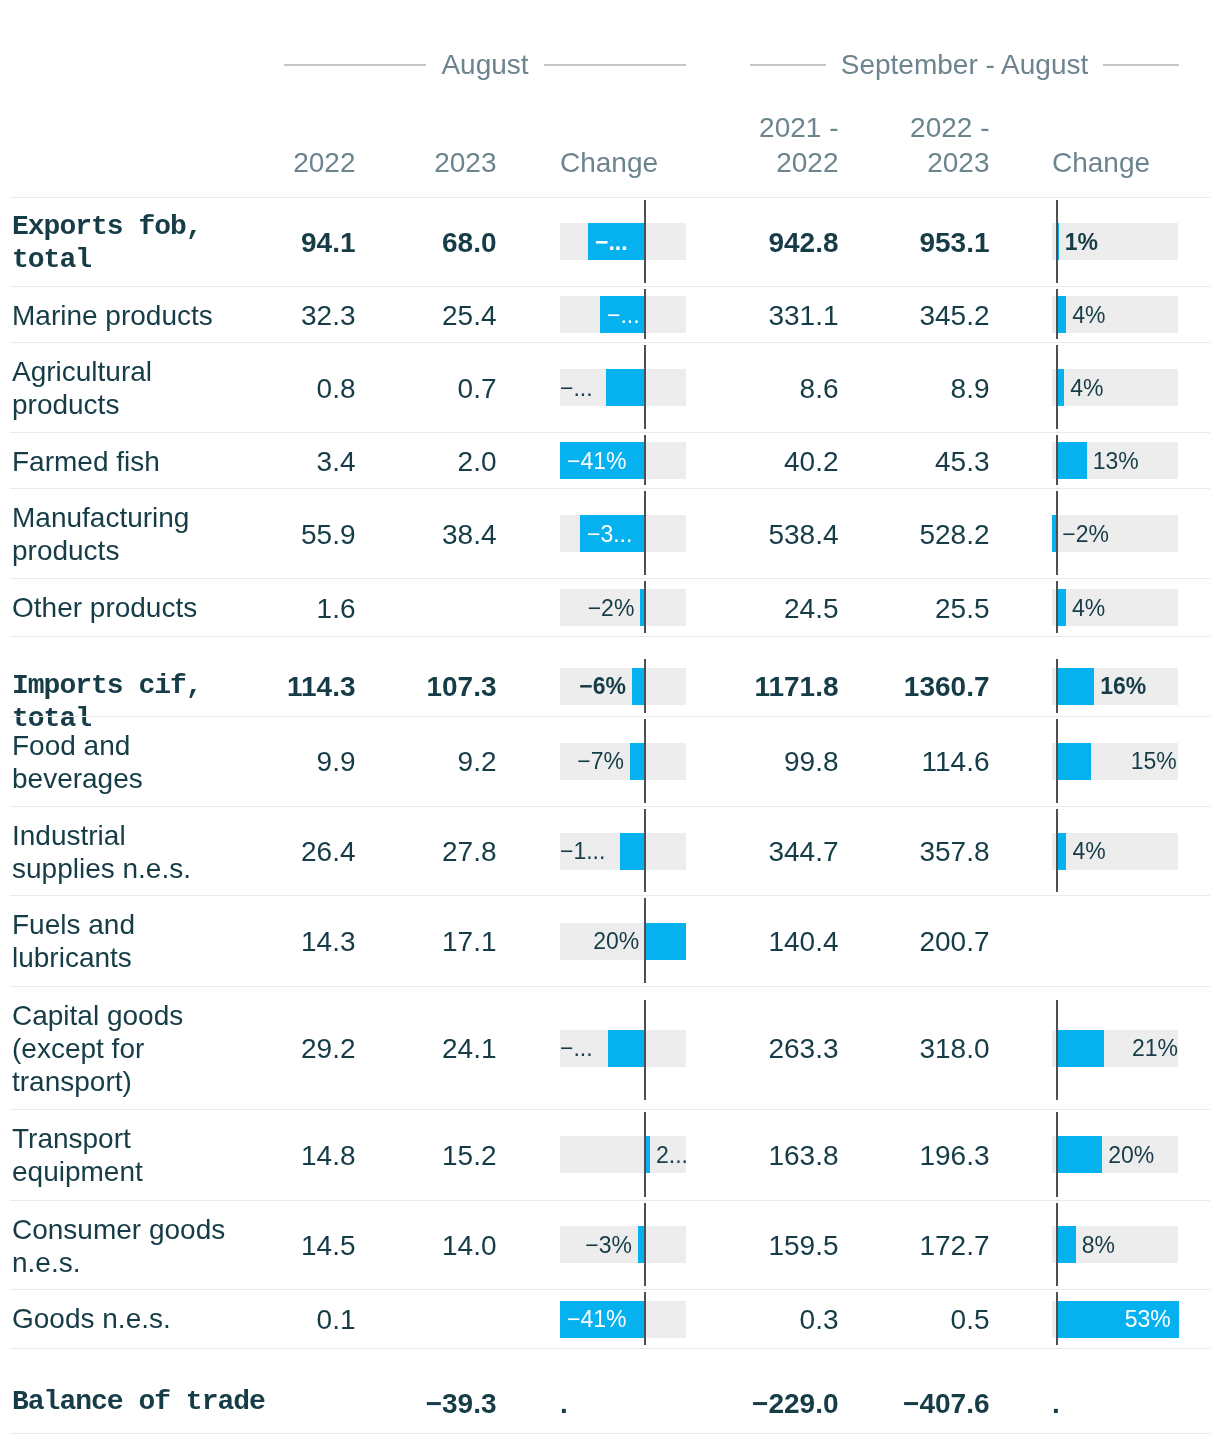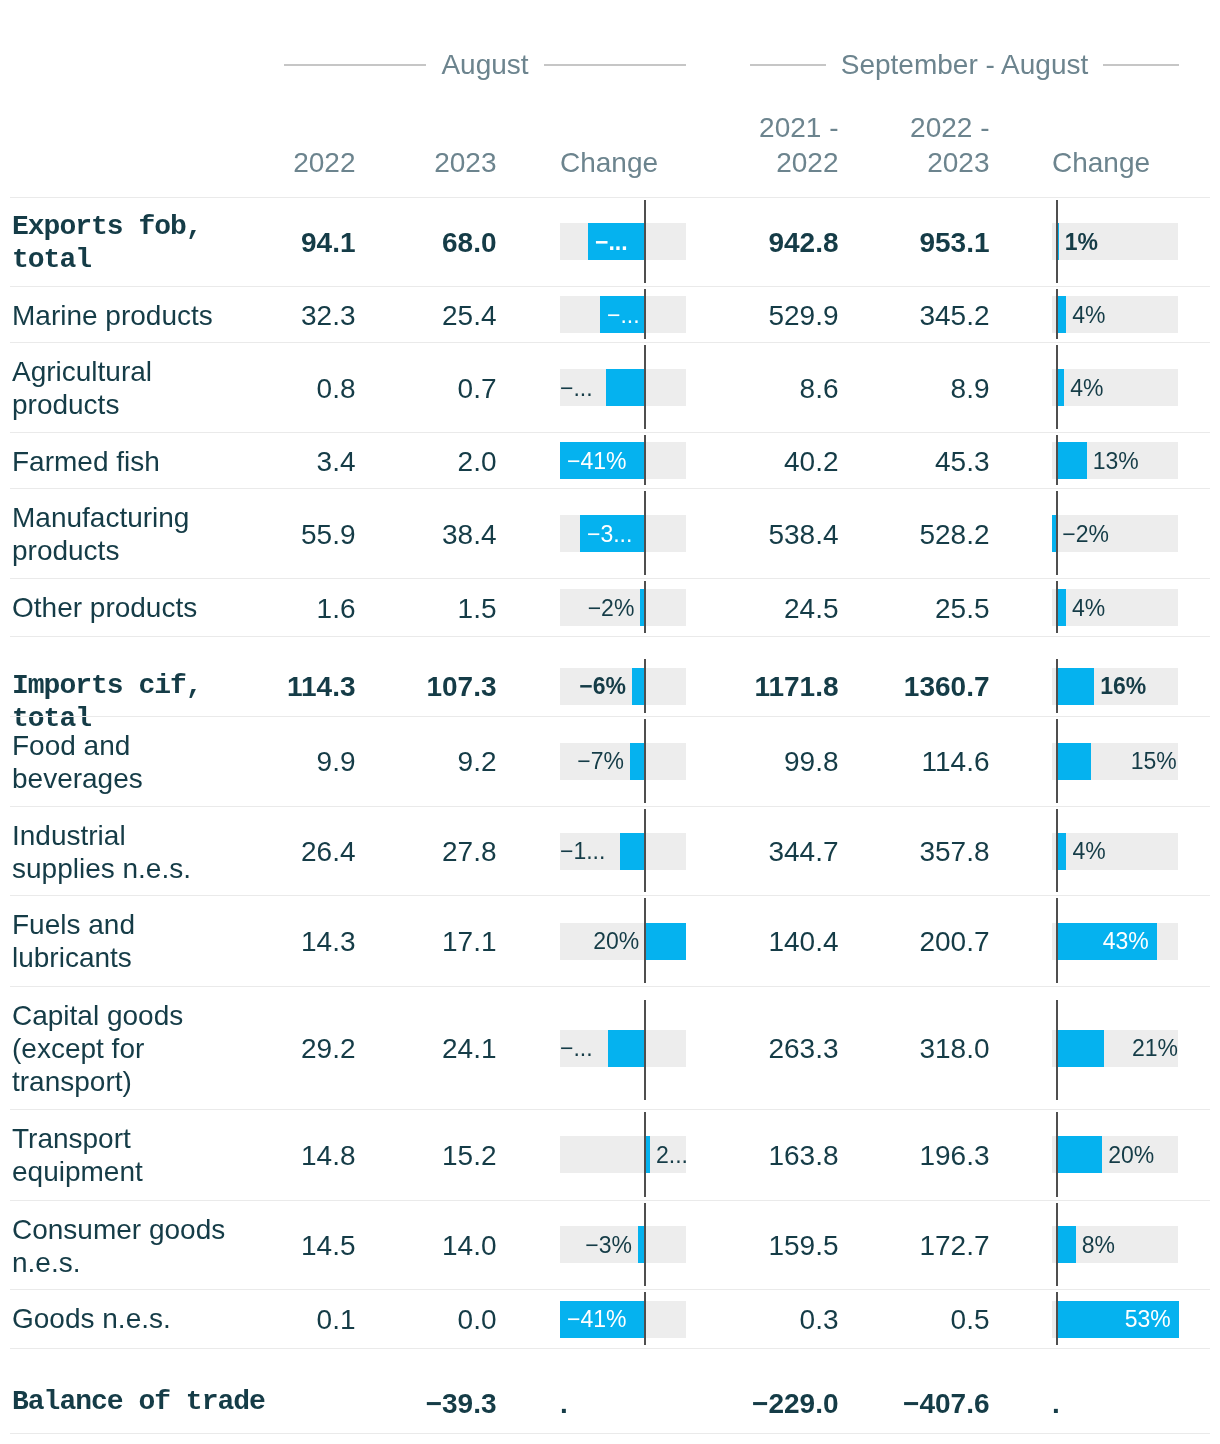--- a/index.html
+++ b/index.html
@@ -83,21 +83,21 @@
           <div class="track" style="left:0;width:126.0px"></div>
           <div class="bar" style="left:4.30px;width:2.52px"></div>
           <div class="zline" style="left:4.20px;top:2px;bottom:3px"></div>
           <div class="blabel outb" style="left:12.82px;width:113.18px;text-align:left;font-weight:bold">1%</div>
         </div>
 </div>
 <div class="row" style="height:56.0px">
 <div class="cell lbl"><span>Marine products</span></div>
 <div class="cell num" style="left:-10px;width:355.5px">32.3</div>
 <div class="cell num" style="left:-10px;width:496.5px">25.4</div>
-<div class="cell num" style="left:-10px;width:838.5px">529.9</div>
+<div class="cell num" style="left:-10px;width:838.5px">331.1</div>
 <div class="cell num" style="left:-10px;width:989.5px">345.2</div>
 <div class="barcell" style="left:550.0px;width:126.0px">
           <div class="track" style="left:0;width:126.0px"></div>
           <div class="bar" style="left:40.00px;width:45.20px"></div>
           <div class="zline" style="left:84.10px;top:2px;bottom:3px"></div>
           <div class="blabel inb" style="left:47.00px;width:38.20px;text-align:left">−...</div>
         </div>
 <div class="barcell" style="left:1042.0px;width:126.0px">
           <div class="track" style="left:0;width:126.0px"></div>
           <div class="bar" style="left:4.30px;width:9.86px"></div>
@@ -158,21 +158,20 @@
 <div class="barcell" style="left:1042.0px;width:126.0px">
           <div class="track" style="left:0;width:126.0px"></div>
           <div class="bar" style="left:-0.32px;width:4.62px"></div>
           <div class="zline" style="left:4.20px;top:2px;bottom:3px"></div>
           <div class="blabel outb" style="left:10.30px;width:115.70px;text-align:left">−2%</div>
         </div>
 </div>
 <div class="row" style="height:58.0px">
 <div class="cell lbl"><span>Other products</span></div>
 <div class="cell num" style="left:-10px;width:355.5px">1.6</div>
-<div class="cell num" style="left:-10px;width:496.5px">1.5</div>
 <div class="cell num" style="left:-10px;width:838.5px">24.5</div>
 <div class="cell num" style="left:-10px;width:989.5px">25.5</div>
 <div class="barcell" style="left:550.0px;width:126.0px">
           <div class="track" style="left:0;width:126.0px"></div>
           <div class="bar" style="left:80.39px;width:4.81px"></div>
           <div class="zline" style="left:84.10px;top:2px;bottom:3px"></div>
           <div class="blabel outb" style="left:0;width:74.39px;text-align:right">−2%</div>
         </div>
 <div class="barcell" style="left:1042.0px;width:126.0px">
           <div class="track" style="left:0;width:126.0px"></div>
@@ -244,26 +243,20 @@
 <div class="cell num" style="left:-10px;width:355.5px">14.3</div>
 <div class="cell num" style="left:-10px;width:496.5px">17.1</div>
 <div class="cell num" style="left:-10px;width:838.5px">140.4</div>
 <div class="cell num" style="left:-10px;width:989.5px">200.7</div>
 <div class="barcell" style="left:550.0px;width:126.0px">
           <div class="track" style="left:0;width:126.0px"></div>
           <div class="bar" style="left:85.20px;width:40.70px"></div>
           <div class="zline" style="left:84.10px;top:2px;bottom:3px"></div>
           <div class="blabel outb" style="left:0;width:79.20px;text-align:right">20%</div>
         </div>
-<div class="barcell" style="left:1042.0px;width:126.0px">
-          <div class="track" style="left:0;width:126.0px"></div>
-          <div class="bar" style="left:4.30px;width:100.47px"></div>
-          <div class="zline" style="left:4.20px;top:2px;bottom:3px"></div>
-          <div class="blabel inb" style="left:4.30px;width:92.47px;text-align:right">43%</div>
-        </div>
 </div>
 <div class="row" style="height:123.0px">
 <div class="cell lbl"><span>Capital goods</span><br><span>(except for</span><br><span>transport)</span></div>
 <div class="cell num" style="left:-10px;width:355.5px">29.2</div>
 <div class="cell num" style="left:-10px;width:496.5px">24.1</div>
 <div class="cell num" style="left:-10px;width:838.5px">263.3</div>
 <div class="cell num" style="left:-10px;width:989.5px">318.0</div>
 <div class="barcell" style="left:550.0px;width:126.0px">
           <div class="track" style="left:0;width:126.0px"></div>
           <div class="bar" style="left:47.50px;width:37.70px"></div>
@@ -311,21 +304,20 @@
 <div class="barcell" style="left:1042.0px;width:126.0px">
           <div class="track" style="left:0;width:126.0px"></div>
           <div class="bar" style="left:4.30px;width:19.41px"></div>
           <div class="zline" style="left:4.20px;top:2px;bottom:3px"></div>
           <div class="blabel outb" style="left:29.71px;width:96.29px;text-align:left">8%</div>
         </div>
 </div>
 <div class="row" style="height:59.0px">
 <div class="cell lbl"><span>Goods n.e.s.</span></div>
 <div class="cell num" style="left:-10px;width:355.5px">0.1</div>
-<div class="cell num" style="left:-10px;width:496.5px">0.0</div>
 <div class="cell num" style="left:-10px;width:838.5px">0.3</div>
 <div class="cell num" style="left:-10px;width:989.5px">0.5</div>
 <div class="barcell" style="left:550.0px;width:126.0px">
           <div class="track" style="left:0;width:126.0px"></div>
           <div class="bar" style="left:0.00px;width:85.20px"></div>
           <div class="zline" style="left:84.10px;top:2px;bottom:3px"></div>
           <div class="blabel inb" style="left:7.00px;width:78.20px;text-align:left">−41%</div>
         </div>
 <div class="barcell" style="left:1042.0px;width:126.0px">
           <div class="track" style="left:0;width:126.0px"></div>

